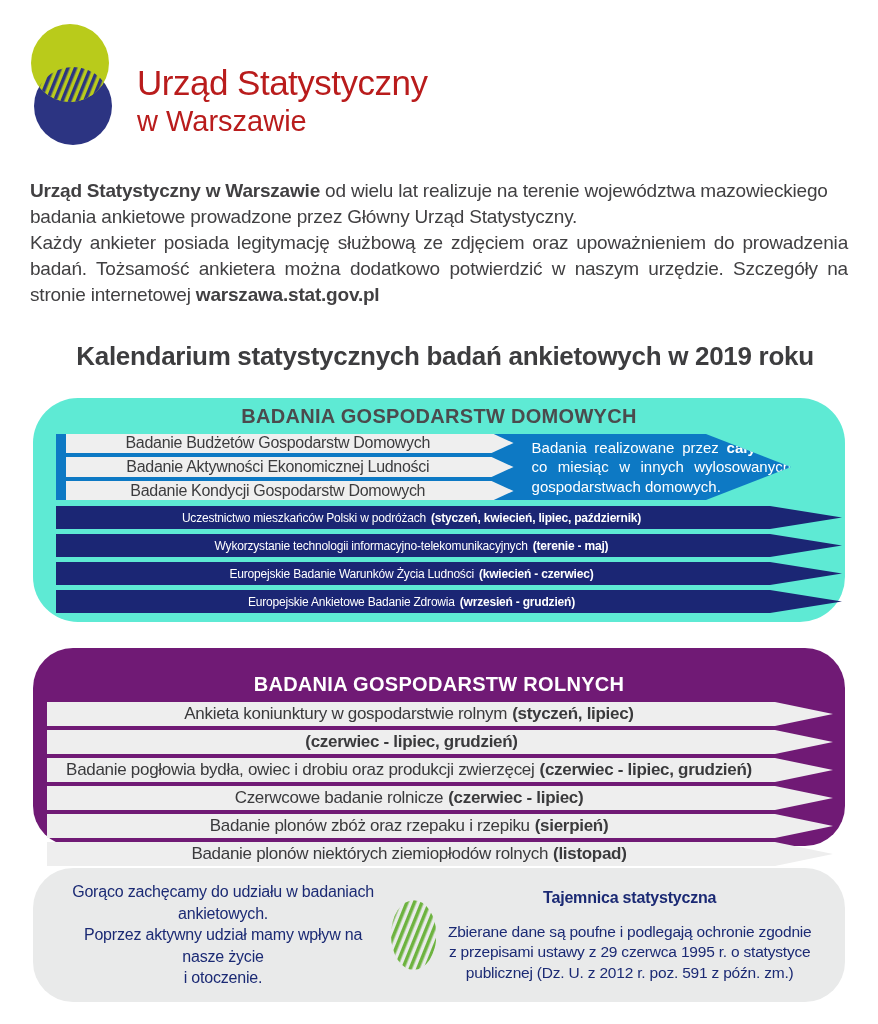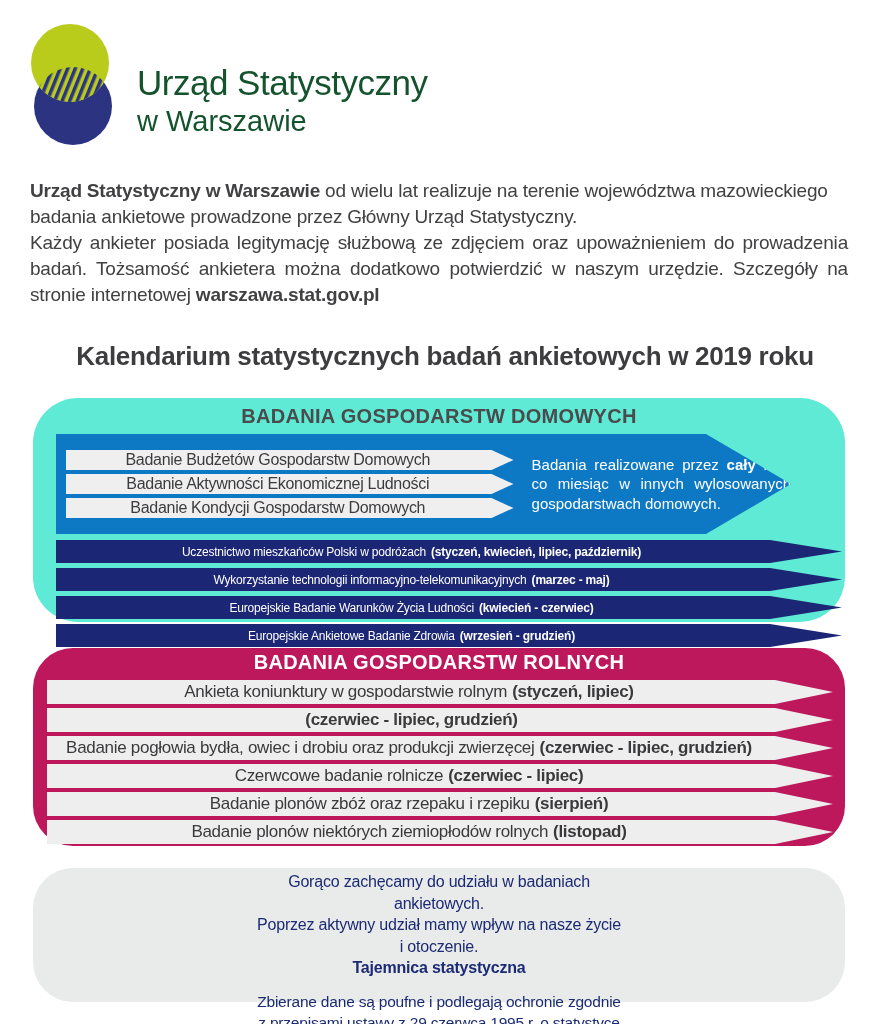--- a/index.html
+++ b/index.html
@@ -3,65 +3,65 @@
 <meta charset="utf-8">
 <style>
   * { margin: 0; padding: 0; box-sizing: border-box; }
   html, body { background: #ffffff; }
   body { font-family: "Liberation Sans", sans-serif; color: #414042; }
   .page { position: relative; width: 878px; height: 1024px; background: #ffffff; overflow: hidden; }
 
   
   .logo-row { position: absolute; left: 31px; top: 14px; display: flex; align-items: center; }
   .logo-mark { width: 84px; height: 124px; margin-top: 10px; }
-  .logo-text { margin-left: 22px; color: #14532d; margin-top: 38px; }
+  .logo-text { margin-left: 22px; color: #b91c1c; margin-top: 38px; }
   .logo-text .l1 { font-size: 35px; letter-spacing: -0.5px; }
   .logo-text .l2 { font-size: 29px; margin-top: 2px; }
 
   
   .intro { position: absolute; left: 30px; top: 178px; width: 818px; font-size: 19px; line-height: 1.37; letter-spacing: -0.2px; color: #414042; }
   .intro p.justified { text-align: justify; }
   .intro b { font-weight: bold; }
 
   
   .main-title { position: absolute; left: 0; top: 341px; width: 100%; text-align: center; font-size: 26px; font-weight: bold; color: #3d3d3f; letter-spacing: -0.3px; padding-left: 12px; }
 
   
   .box { position: absolute; left: 33px; width: 812px; border-radius: 45px; }
   .box-households { top: 398px; height: 224px; background: #5eead4; padding-top: 7px; }
   .box-header-dark { text-align: center; font-size: 20px; font-weight: bold; color: #4b4b4d; letter-spacing: 0.3px; }
 
-  .blue-banner { position: relative; margin: 6px 0 0 23px; width: 735px; height: 100px; background: #0d79c4;
+  .blue-banner { position: relative; margin: 6px 0 0 23px; width: 735px; height: 66px; background: #0d79c4;
       clip-path: polygon(0 0, calc(100% - 85px) 0, 100% 50%, calc(100% - 85px) 100%, 0 100%);
       display: flex; align-items: center; }
   .white-arrow-stack { width: 452px; margin-left: 10px; display: flex; flex-direction: column; gap: 4px; }
   .arrow-white { height: 20px; background: #efefef; color: #3c3c3e; font-size: 16px; letter-spacing: -0.3px;
       display: flex; align-items: center; justify-content: center; padding-right: 24px;
       clip-path: polygon(0 0, calc(100% - 22px) 0, 100% 50%, calc(100% - 22px) 100%, 0 100%); }
   .banner-note { width: 262px; margin-left: 18px; color: #ffffff; font-size: 15px; line-height: 1.3; text-align: justify; }
   .banner-note b { font-weight: bold; }
 
   .navy-stack { margin: 6px 0 0 23px; display: flex; flex-direction: column; gap: 5px; }
   .arrow-navy { width: 786px; height: 23px; background: #1b2674; color: #ffffff; font-size: 12px; letter-spacing: -0.2px;
       display: flex; align-items: center; justify-content: center; padding-right: 75px;
       clip-path: polygon(0 0, calc(100% - 72px) 0, 100% 50%, calc(100% - 72px) 100%, 0 100%); }
   .arrow-navy b { font-weight: bold; margin-left: 5px; }
 
   
-  .box-farms { top: 648px; height: 198px; background: #be185d; border-radius: 40px; padding-top: 3px; }
+  .box-farms { top: 648px; height: 198px; background: #701a75; border-radius: 40px; padding-top: 25px; }
   .box-header-light { text-align: center; font-size: 20px; font-weight: bold; color: #ffffff; letter-spacing: 0.3px; }
   .farm-stack { margin: 6px 0 0 14px; display: flex; flex-direction: column; gap: 4px; }
   .arrow-farm { width: 786px; height: 24px; background: #eeeeee; color: #3a3a3c; font-size: 17px; letter-spacing: -0.3px;
       display: flex; align-items: center; justify-content: center; padding-right: 62px;
       clip-path: polygon(0 0, calc(100% - 58px) 0, 100% 50%, calc(100% - 58px) 100%, 0 100%); }
   .arrow-farm b { font-weight: bold; margin-left: 5px; }
 
   
   .box-footer { top: 868px; height: 134px; background: #e9eaea; border-radius: 40px;
-      display: flex; align-items: center; justify-content: space-between; padding: 3px 28px; flex-direction: column; }
+      display: flex; align-items: center; justify-content: space-between; padding: 12px 28px; }
   .footer-left { width: 372px; text-align: center; color: #1b2a74; font-size: 16px; line-height: 1.35; letter-spacing: -0.2px; }
   .footer-hatch { width: 52px; height: 80px; margin: 0 6px; }
   .footer-right { width: 430px; text-align: center; color: #1b2a74; font-size: 15.5px; line-height: 1.32; letter-spacing: -0.2px; }
   .footer-right .secrecy-title { font-weight: bold; font-size: 16px; margin-bottom: 14px; }
 </style>
 </head>
 <body>
 
 <div class="page">
 
@@ -107,21 +107,21 @@
       <div class="banner-note"><span>Badania realizowane przez </span><b>cały rok</b><span>, co miesiąc w innych wylosowanych gospodarstwach domowych.</span></div>
     </div>
 
     <div class="navy-stack">
       <div class="arrow-navy">
         <span>Uczestnictwo mieszkańców Polski w podróżach</span>
         <b>(styczeń, kwiecień, lipiec, październik)</b>
       </div>
       <div class="arrow-navy">
         <span>Wykorzystanie technologii informacyjno-telekomunikacyjnych</span>
-        <b>(marzec - maj)</b>
+        <b>(terenie - maj)</b>
       </div>
       <div class="arrow-navy">
         <span>Europejskie Badanie Warunków Życia Ludności</span>
         <b>(kwiecień - czerwiec)</b>
       </div>
       <div class="arrow-navy">
         <span>Europejskie Ankietowe Badanie Zdrowia</span>
         <b>(wrzesień - grudzień)</b>
       </div>
     </div>

